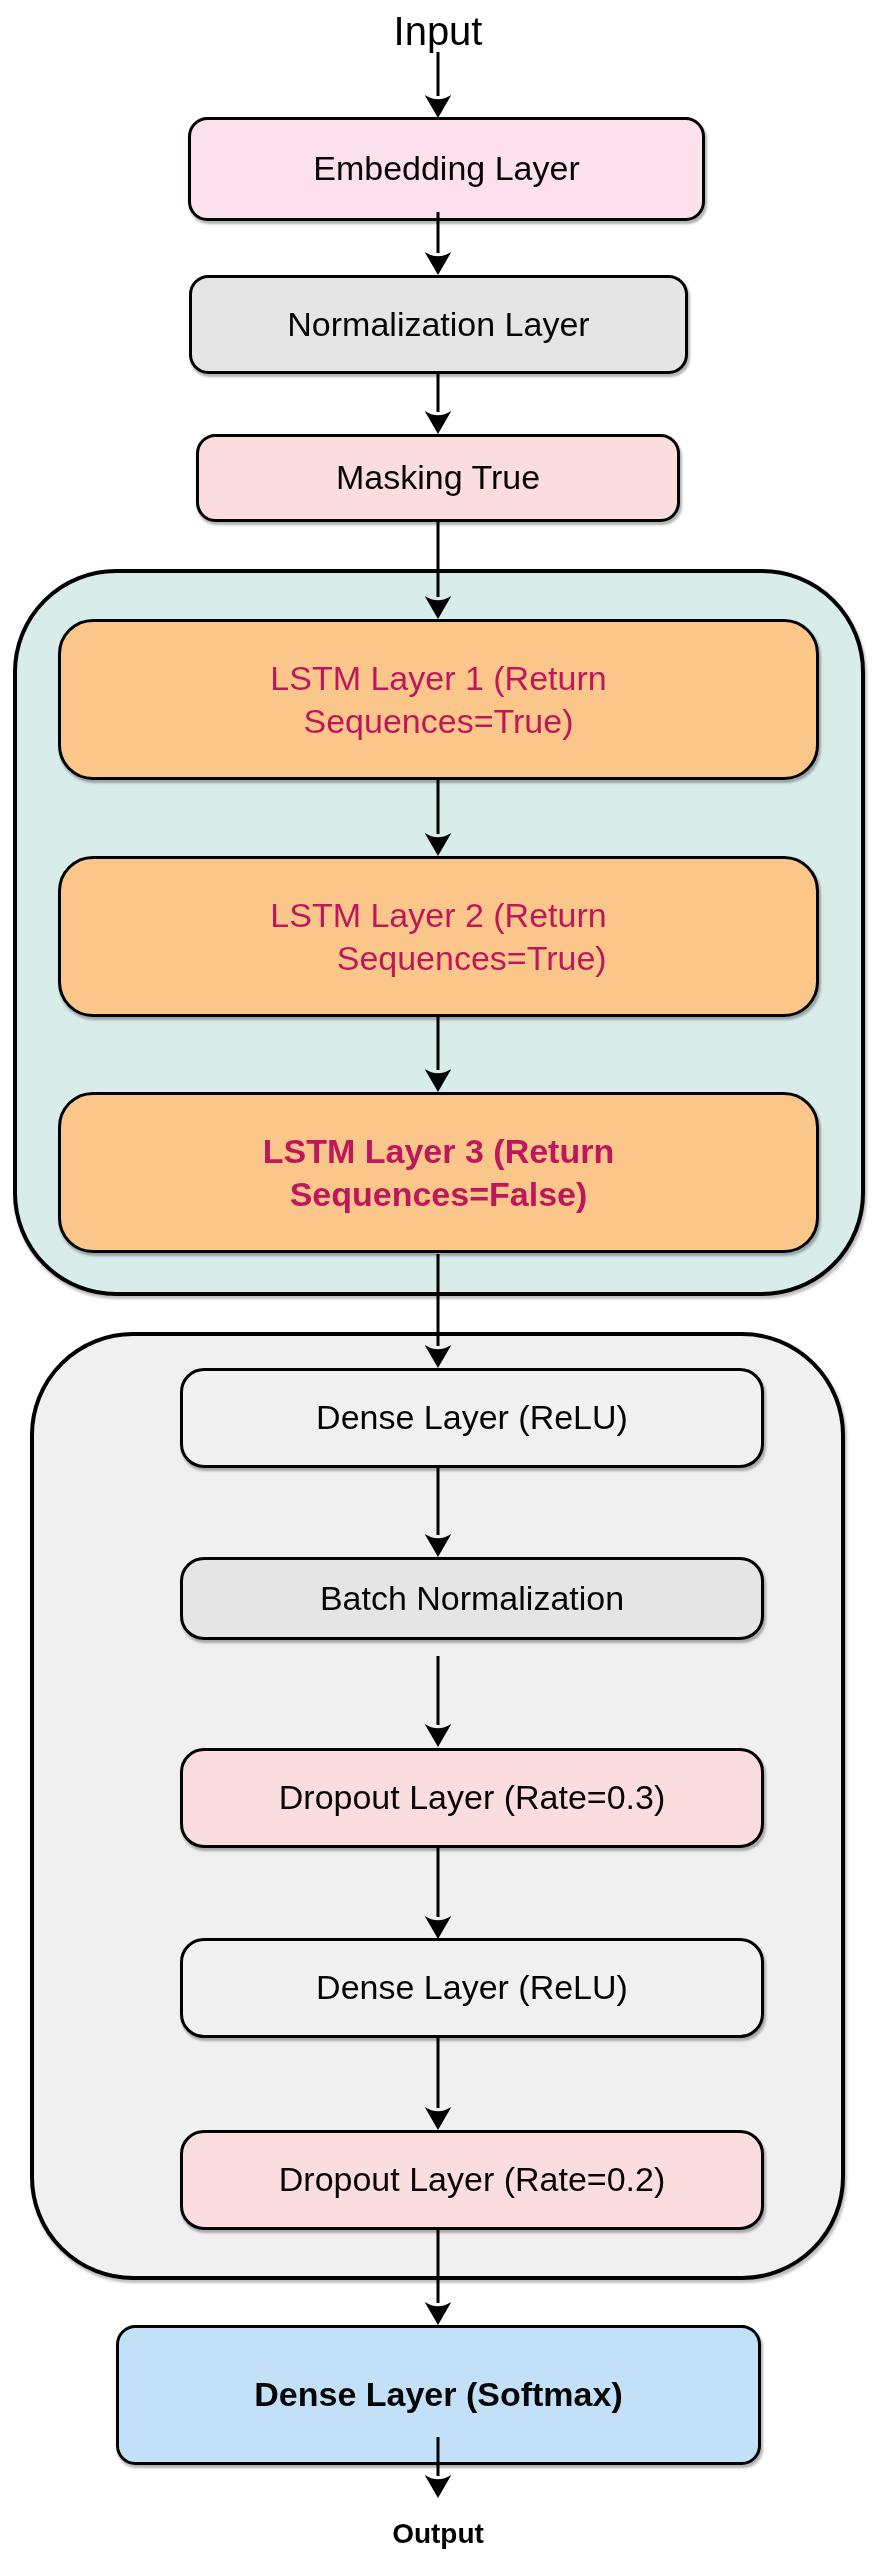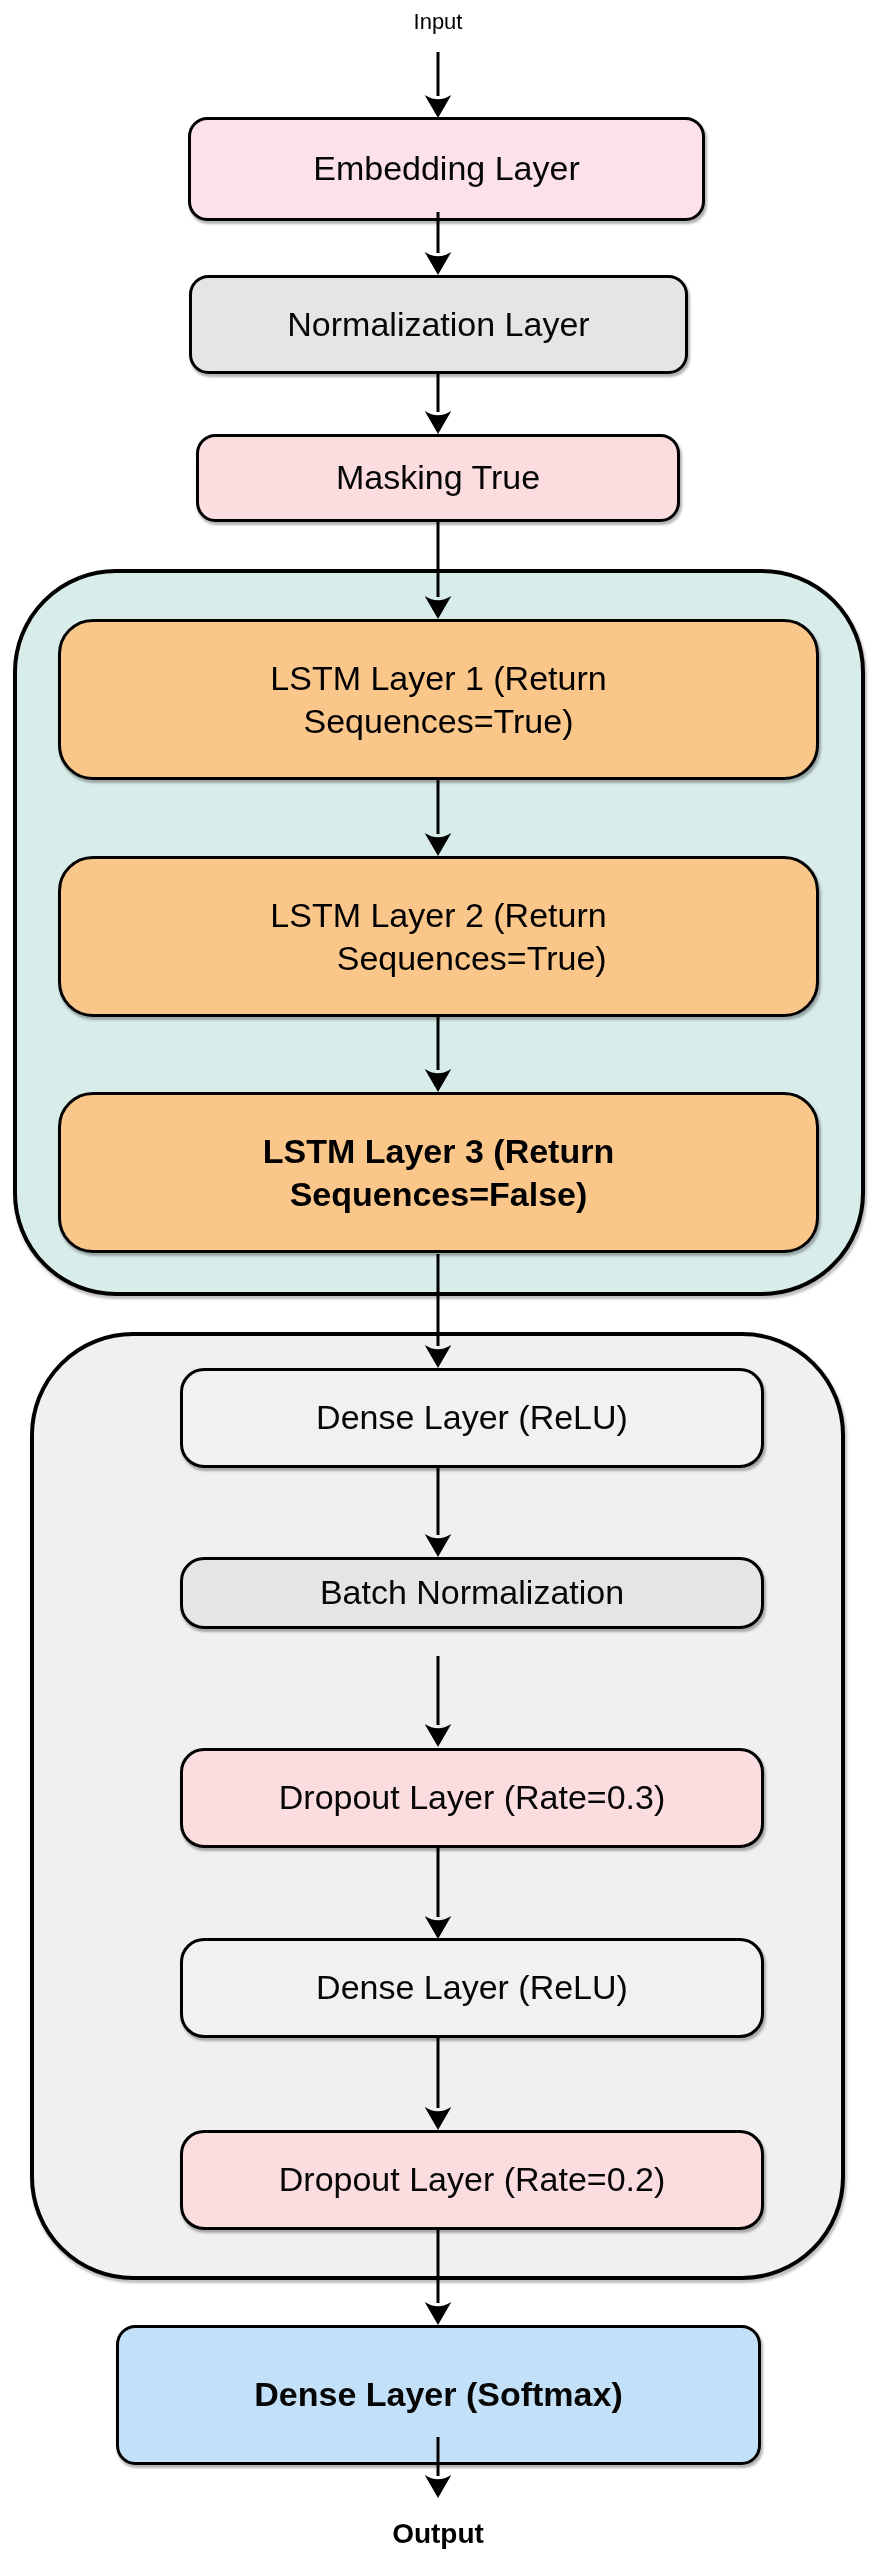--- a/index.html
+++ b/index.html
@@ -8,21 +8,21 @@
     width:888px;height:2576px;
     background:#ffffff;
     font-family:"Liberation Sans", sans-serif;
     color:#000;
     overflow:hidden;
   }
   .endpoint-label{
     position:absolute;
     transform:translateX(-50%);
     left:438px;
-    font-size:22px;
+    font-size:40px;
     color:#000;
     white-space:nowrap;
   }
   .endpoint-label.bold{font-weight:700;font-size:28px;}
   .node{
     position:absolute;
     box-sizing:border-box;
     border:3.7px solid #000;
     display:flex;
     align-items:center;
@@ -67,21 +67,21 @@
   .arrow .shaft{
     width:3px;
     background:#000;
     flex:1 1 auto;
   }
   .arrow .head{
     flex:0 0 auto;
     margin-top:-1.2px;
     display:block;
   }
-  .lstm-label-line{display:block;font-size:34px;line-height:1.25;color:#000000;}
+  .lstm-label-line{display:block;font-size:34px;line-height:1.25;color:#be185d;}
 </style>
 </head>
 <body>
 
 <div id="canvas">
 
   <div class="endpoint-label" style="top:8.5px;">Input</div>
 
   <div class="arrow" style="top:52px;height:66px;">
     <div class="shaft"></div>
@@ -173,21 +173,21 @@
     <span class="label">Dense Layer (ReLU)</span>
   </div>
 
   <div class="arrow" style="top:1468px;height:89px;">
     <div class="shaft"></div>
     <svg class="head" width="27" height="23" viewBox="0 0 44 38">
         <path d="M22 38 L0 0 Q22 14 44 0 Z" fill="#000"></path>
       </svg>
   </div>
 
-  <div class="node c-yellow r-med" style="left:146px;top:1557px;width:584px;height:72px;text-align:center;">
+  <div class="node c-yellow r-med" style="left:146px;top:1557px;width:584px;height:83px;text-align:center;">
     <span class="label">Batch Normalization</span>
   </div>
 
   <div class="arrow" style="top:1656px;height:91px;">
     <div class="shaft"></div>
     <svg class="head" width="27" height="23" viewBox="0 0 44 38">
         <path d="M22 38 L0 0 Q22 14 44 0 Z" fill="#000"></path>
       </svg>
   </div>
 

